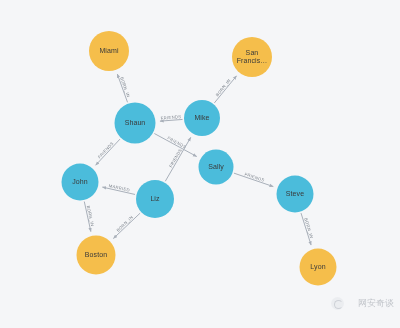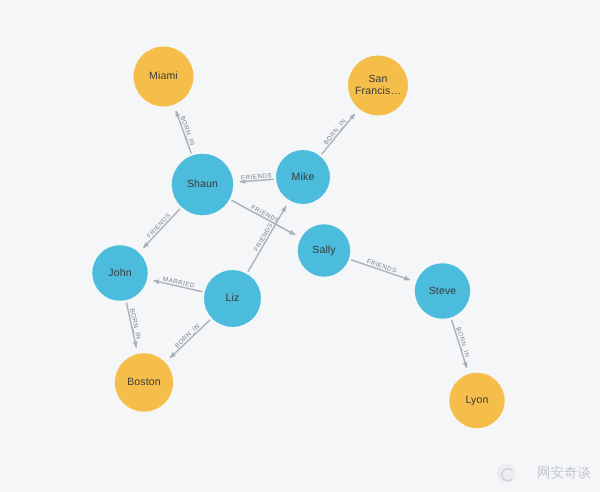--- a/index.html
+++ b/index.html
@@ -47,21 +47,21 @@
   .edge-label {
     font-family: "Liberation Sans", sans-serif;
     font-size: 4.2px;
     fill: #7d848d;
     text-anchor: middle;
     letter-spacing: 0.35px;
   }
   .watermark {
     position: absolute;
     right: 6px;
-    bottom: 6px;
+    bottom: 18px;
     display: flex;
     align-items: center;
     gap: 14px;
     opacity: 0.42;
   }
   .watermark-logo {
     width: 13px;
     height: 13px;
     border-radius: 50%;
     background: #dfe2e7;

